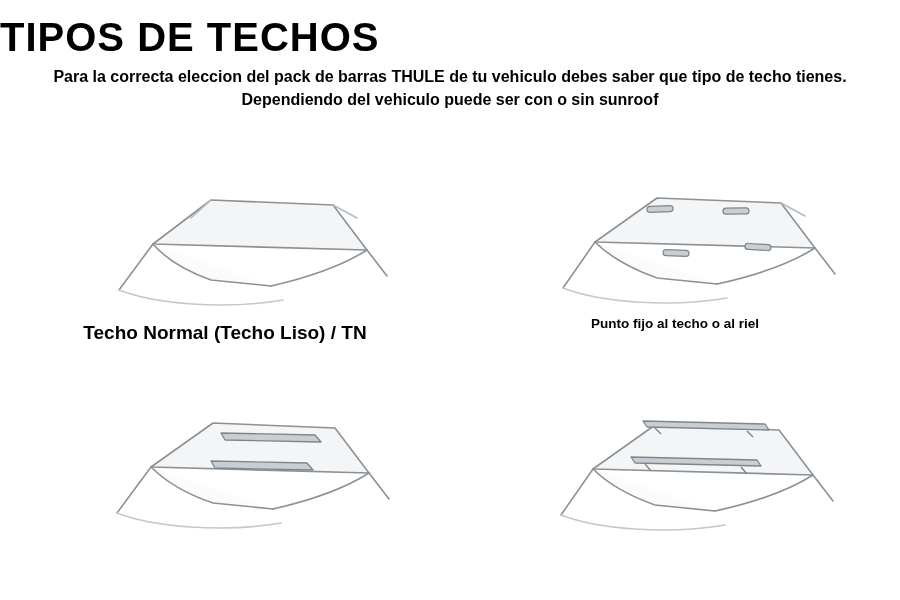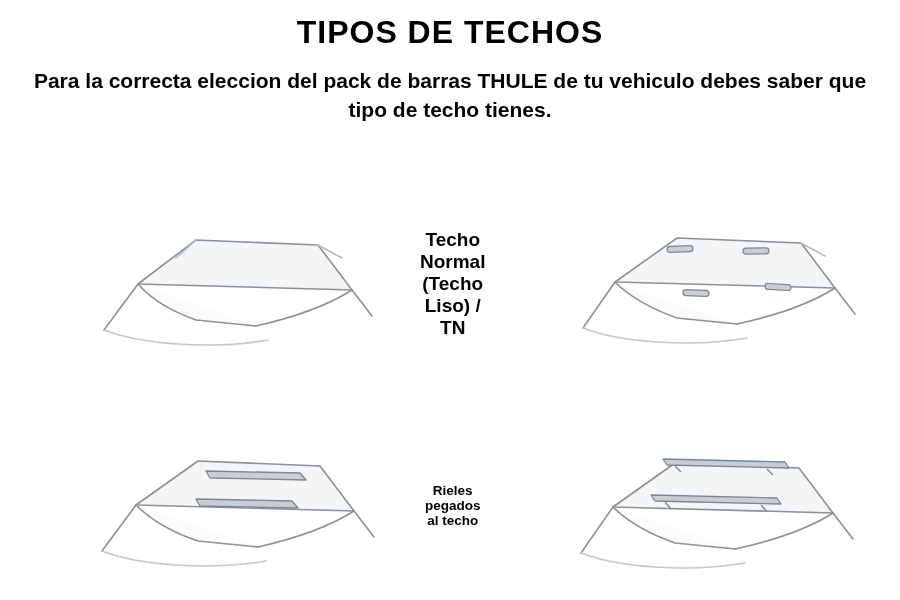--- a/index.html
+++ b/index.html
@@ -14,52 +14,51 @@
     color: #000000;
     overflow: hidden;
   }
   .page {
     position: relative;
     width: 900px;
     height: 600px;
     box-sizing: border-box;
   }
   .title {
-    text-align: center;
-    font-size: 32px;
+    font-size: 40px;
     font-weight: bold;
     letter-spacing: 1px;
     margin: 16px 0 6px 0;
     line-height: 1.05;
   }
   .subtitle-block {
     text-align: center;
-    font-size: 21px;
+    font-size: 16px;
     font-weight: bold;
     line-height: 1.42;
-    margin: 16px auto;
+    margin: 8px auto;
     width: 860px;
   }
   .subtitle-line {
     display: block;
   }
   .grid {
     position: absolute;
     top: 150px;
     left: 0;
     width: 900px;
     height: 450px;
     display: grid;
     grid-template-columns: 1fr 1fr;
     grid-template-rows: 1fr 1fr;
   }
   .cell {
     position: relative;
     display: flex;
-    flex-direction: row;
+    flex-direction: column;
     align-items: center;
     justify-content: flex-start;
   }
   .art {
     width: 420px;
     height: 140px;
     margin-top: 6px;
   }
   .cell-row2 .art {
     margin-top: 10px;
@@ -80,20 +79,21 @@
 </style>
 </head>
 <body>
 
 <div class="page">
 
   <h1 class="title">TIPOS DE TECHOS</h1>
 
   <div class="subtitle-block">
     <span class="subtitle-line">Para la correcta eleccion del pack de barras THULE de tu vehiculo debes saber que tipo de techo tienes.</span>
+    <span class="subtitle-line">Dependiendo del vehiculo puede ser con o sin sunroof</span>
   </div>
 
   <div class="grid">
 
     <div class="cell cell-row1">
       <div class="art">
         <svg viewBox="0 0 420 140" width="420" height="140" aria-hidden="true">
           <g fill="none" stroke="#8c9196" stroke-width="1.6" stroke-linejoin="round" stroke-linecap="round">
 
             <path d="M138 72 L196 28 L318 33 L352 78 Z" fill="#f4f5f6"></path>
@@ -130,41 +130,41 @@
           </g>
 
           <g fill="#c9ced2" stroke="#7e868c" stroke-width="1.2">
             <rect x="182" y="34" width="26" height="6" rx="3" transform="rotate(-2 195 37)"></rect>
             <rect x="258" y="36" width="26" height="6" rx="3" transform="rotate(-1 271 39)"></rect>
             <rect x="198" y="78" width="26" height="6" rx="3" transform="rotate(2 211 81)"></rect>
             <rect x="280" y="72" width="26" height="6" rx="3" transform="rotate(3 293 75)"></rect>
           </g>
         </svg>
       </div>
+      <div class="cap-sub">Punto fijo al techo o al riel</div>
     </div>
 
     <div class="cell cell-row2">
       <div class="art">
         <svg viewBox="0 0 420 140" width="420" height="140" aria-hidden="true">
           <g fill="none" stroke="#8c9196" stroke-width="1.6" stroke-linejoin="round" stroke-linecap="round">
             <path d="M136 66 L198 22 L320 27 L354 72 Z" fill="#f4f5f6"></path>
             <path d="M136 66 L102 112"></path>
             <path d="M136 66 C 150 80, 168 92, 198 102 L 258 108" fill="#fbfbfc"></path>
             <path d="M354 72 L374 98"></path>
             <path d="M354 72 C 332 86, 302 98, 258 108"></path>
             <path d="M102 112 C 138 126, 208 132, 266 122" stroke="#c3c8cc"></path>
           </g>
 
           <g fill="#c9ced2" stroke="#7e868c" stroke-width="1.3" stroke-linejoin="round">
             <path d="M206 32 L300 34 L306 41 L210 39 Z"></path>
             <path d="M196 60 L292 62 L298 69 L200 67 Z"></path>
           </g>
         </svg>
       </div>
-      <div class="cap-sub">Rieles pegados al techo</div>
     </div>
 
     <div class="cell cell-row2">
       <div class="art">
         <svg viewBox="0 0 420 140" width="420" height="140" aria-hidden="true">
           <g fill="none" stroke="#8c9196" stroke-width="1.6" stroke-linejoin="round" stroke-linecap="round">
             <path d="M128 68 L190 24 L314 29 L348 74 Z" fill="#f4f5f6"></path>
             <path d="M128 68 L96 114"></path>
             <path d="M128 68 C 142 82, 162 94, 190 104 L 250 110" fill="#fbfbfc"></path>
             <path d="M348 74 L368 100"></path>

